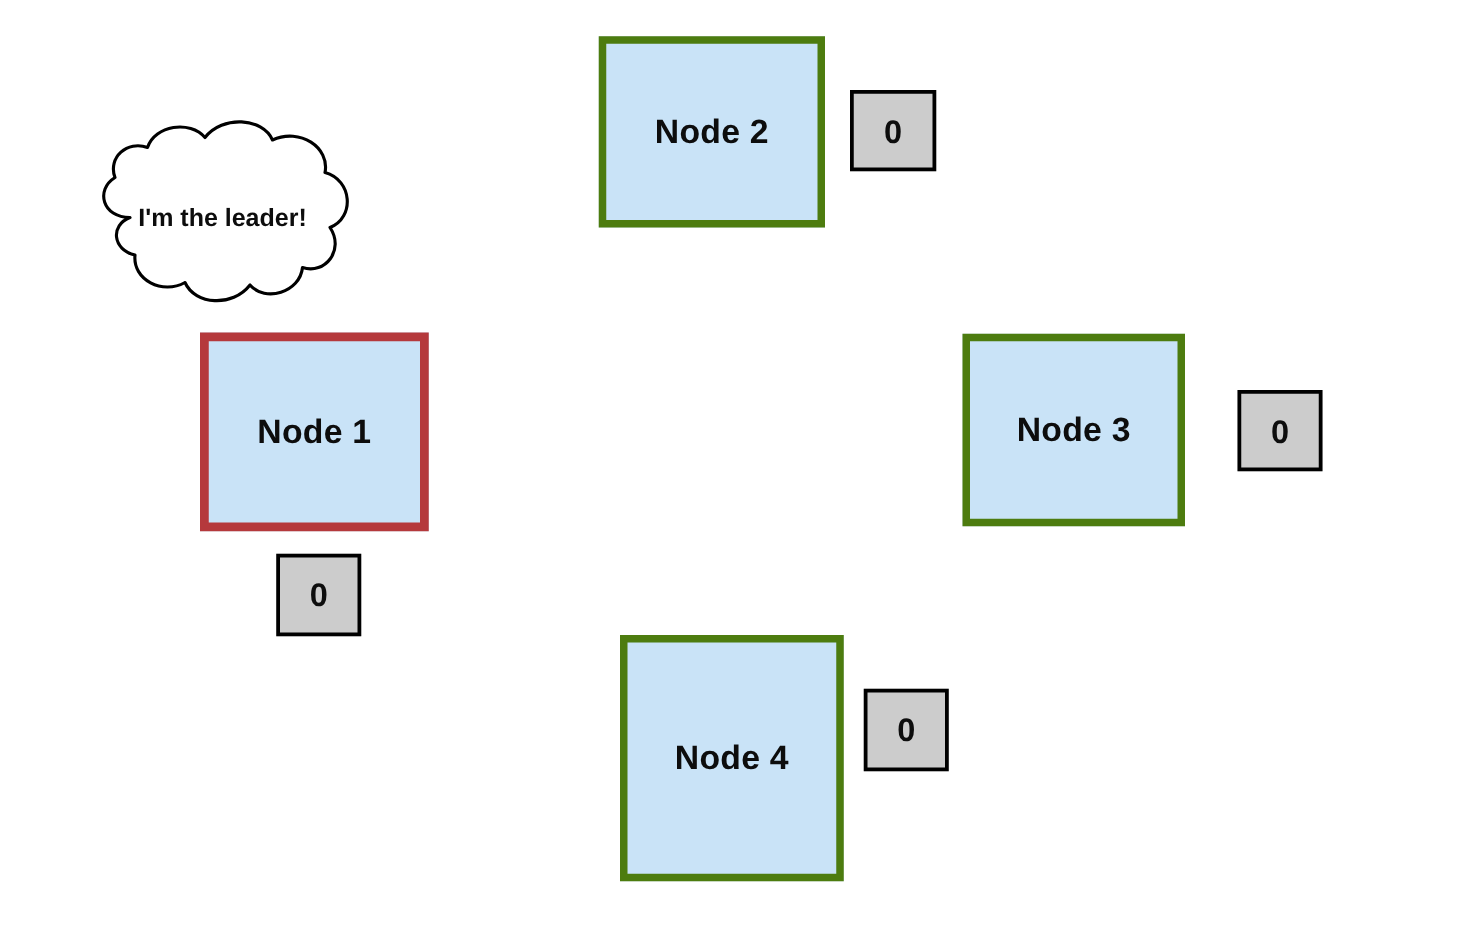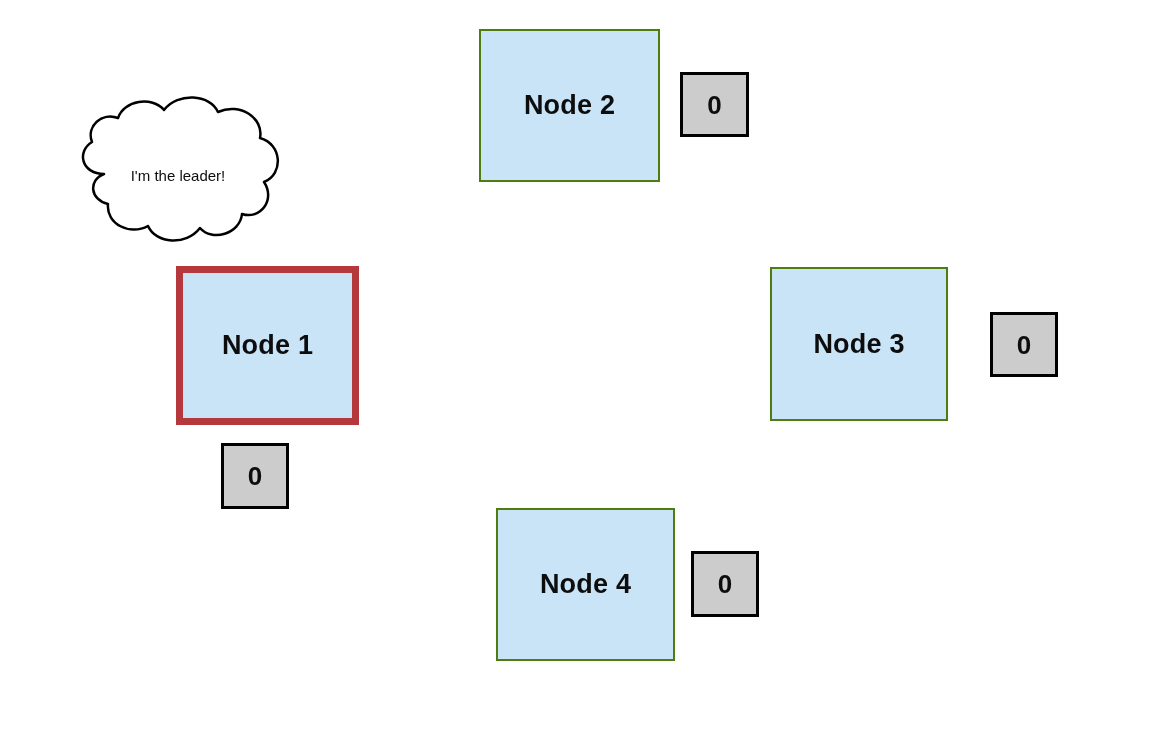--- a/index.html
+++ b/index.html
@@ -19,28 +19,27 @@
     position: absolute;
     left: 0; top: 0;
     width: 1168px;
     height: 754px;
   }
 
   .node-box {
     position: absolute;
     box-sizing: border-box;
     background: #c9e3f7;
-    border: 2px solid #4d7c0f;
+    border: 6px solid #4d7c0f;
     display: flex;
     align-items: center;
     justify-content: center;
   }
   .node-box.leader {
     border: 7px solid #b5393c;
-    margin-left: 16px;
   }
   .node-label {
     font-size: 27px;
     font-weight: bold;
     color: #0d0d0d;
     letter-spacing: 0.2px;
     line-height: 1;
     user-select: none;
   }
 
@@ -73,22 +72,22 @@
     left: 0;
     top: 0;
     width: 100%;
     height: 100%;
     display: flex;
     align-items: center;
     justify-content: center;
     pointer-events: none;
   }
   .cloud-text span {
-    font-size: 15px;
-    font-weight: normal;
+    font-size: 20px;
+    font-weight: bold;
     color: #0d0d0d;
     white-space: nowrap;
     user-select: none;
     transform: translate(2px, -4px);
     margin-top: 16px;
   }
 </style>
 </head>
 <body>
 
@@ -128,20 +127,20 @@
     <span class="counter-value">0</span>
   </div>
 
   <div class="node-box" style="left:770px; top:267px; width:178px; height:154px;">
     <span class="node-label">Node 3</span>
   </div>
   <div class="counter-box" style="left:990px; top:312px; width:68px; height:65px;">
     <span class="counter-value">0</span>
   </div>
 
-  <div class="node-box" style="left:496px; top:508px; width:179px; height:153px;">
+  <div class="node-box" style="left:496px; top:508px; width:179px; height:197px;">
     <span class="node-label">Node 4</span>
   </div>
   <div class="counter-box" style="left:691px; top:551px; width:68px; height:66px;">
     <span class="counter-value">0</span>
   </div>
 
 </div>
 
 </body></html>

